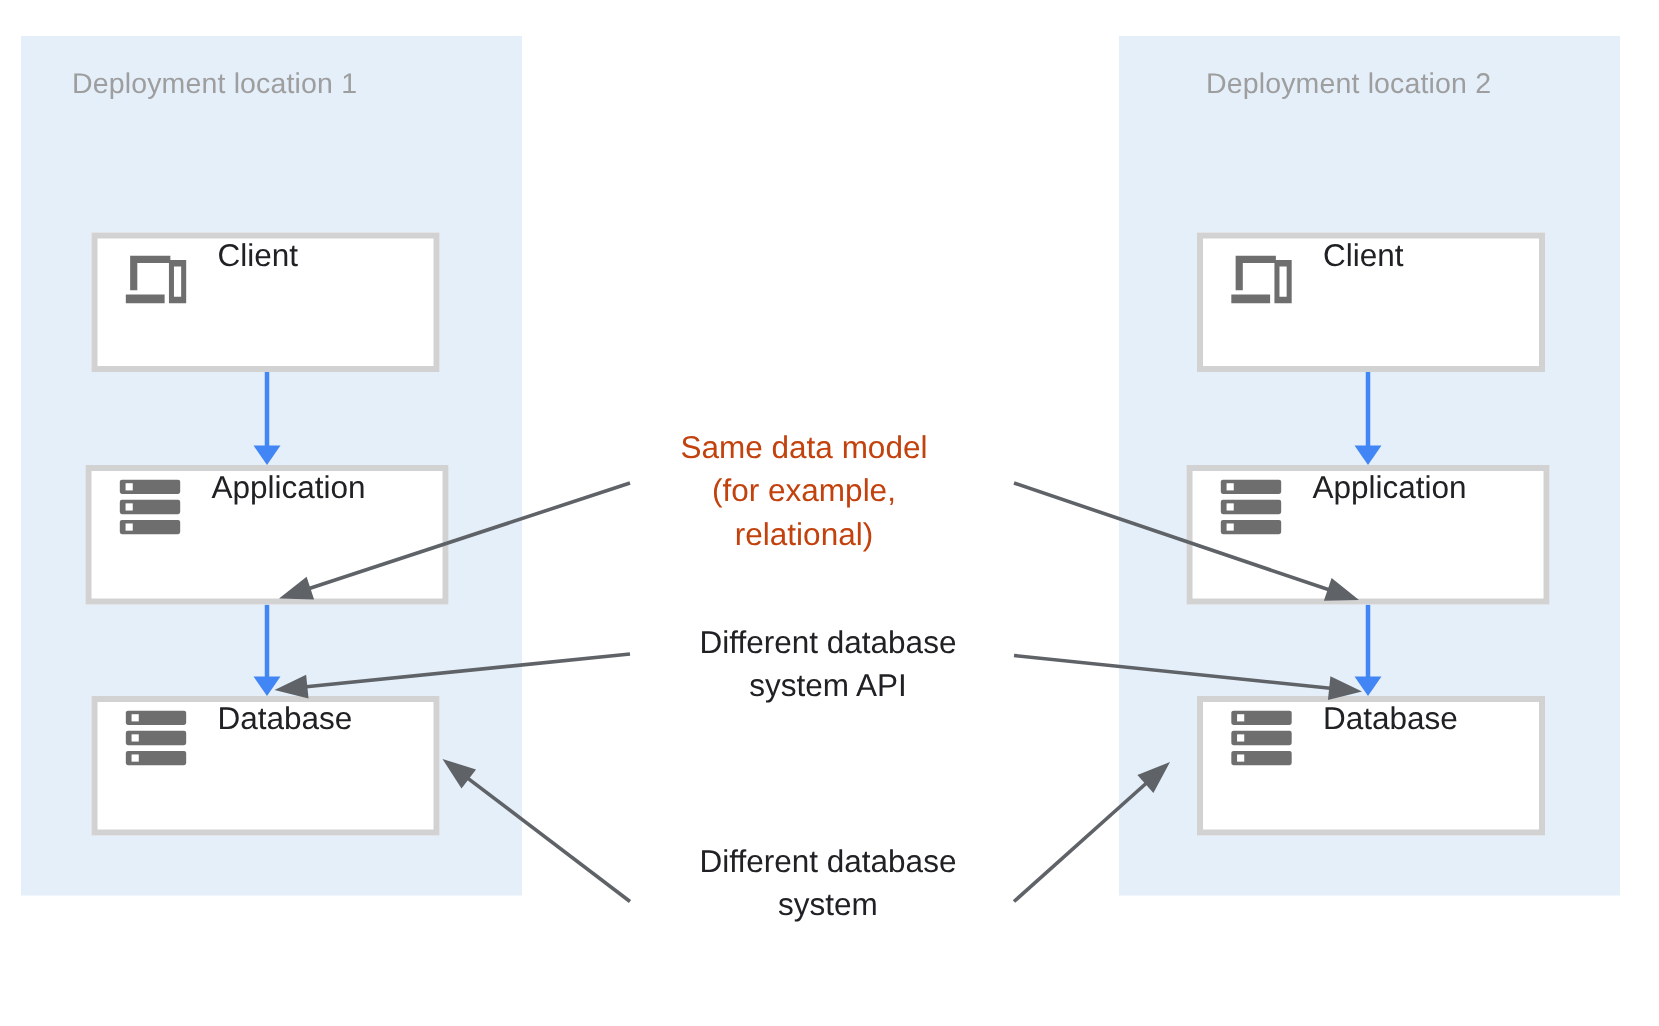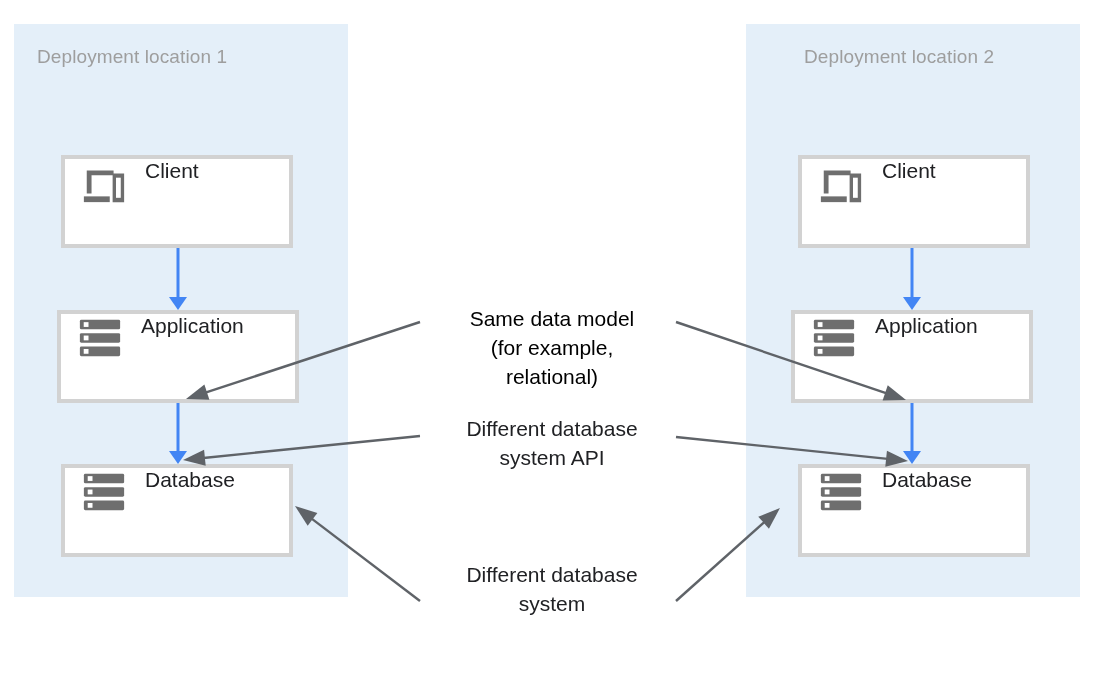--- a/index.html
+++ b/index.html
@@ -73,21 +73,21 @@
   svg.edge-layer.above {
     z-index: 5;
   }
 </style>
 </head>
 <body>
 
 <div id="diagram-root">
 
   <div class="zone" id="zone-1-rect" style="left: 14px; top: 24px; width: 334px; height: 573px; background: rgb(228, 239, 249);"></div>
-  <div class="zone-title" id="zone-1-title" style="left: 37px; top: 46px; color: rgb(158, 158, 158);">Deployment location 1</div>
+  <div class="zone-title" id="zone-1-title" style="left: 48px; top: 46px; color: rgb(158, 158, 158);">Deployment location 1</div>
 
   <div class="zone" id="zone-2-rect" style="left: 746px; top: 24px; width: 334px; height: 573px; background: rgb(228, 239, 249);"></div>
   <div class="zone-title" id="zone-2-title" style="left: 804px; top: 46px; color: rgb(158, 158, 158);">Deployment location 2</div>
 
   <svg class="edge-layer" id="flow-layer" viewBox="0 0 1106 684" xmlns="http://www.w3.org/2000/svg">
       <line x1="178" y1="248" x2="178" y2="299" stroke="#4285f4" stroke-width="3"></line>
       <polygon points="169,297 187,297 178,310" fill="#4285f4"></polygon>
       <line x1="178" y1="403" x2="178" y2="453" stroke="#4285f4" stroke-width="3"></line>
       <polygon points="169,451 187,451 178,464" fill="#4285f4"></polygon>
       <line x1="912" y1="248" x2="912" y2="299" stroke="#4285f4" stroke-width="3"></line>
@@ -184,21 +184,21 @@
       <line x1="420" y1="436" x2="200.90841091783142" y2="458.18649003363737" stroke="#5f6368" stroke-width="2.4"></line>
       <polygon points="183,460 204.0820533589661,449.82419407763166 205.69406221795515,465.7427815601485" fill="#5f6368"></polygon>
       <line x1="676" y1="437" x2="890.0955477111221" y2="459.1478152804609" stroke="#5f6368" stroke-width="2.4"></line>
       <polygon points="908,461 885.2935873271318,466.6937530267313 886.9399737445,450.77868432550645" fill="#5f6368"></polygon>
       <line x1="420" y1="601" x2="309.33091949421583" y2="516.891498815604" stroke="#5f6368" stroke-width="2.4"></line>
       <polygon points="295,506 317.3562344109767,512.9425343327534 307.67490213043976,525.681129438723" fill="#5f6368"></polygon>
       <line x1="676" y1="601" x2="766.5822826086229" y2="519.9985357442122" stroke="#5f6368" stroke-width="2.4"></line>
       <polygon points="780,508 768.9332501857446,528.6283069724269 758.2678850797781,516.7014470689807" fill="#5f6368"></polygon>
     </svg>
 
-  <div class="annotation" id="annotation-0" style="left: 440px; top: 284px; width: 224px; color: #000000; margin-top: 20px;">Same data model
+  <div class="annotation" id="annotation-0" style="left: 424px; top: 284px; width: 224px; color: #c2410c;">Same data model
 (for example,
 relational)</div>
   <div class="annotation" id="annotation-1" style="left: 440px; top: 414px; width: 224px; color: rgb(32, 33, 36);">Different database
 system API</div>
   <div class="annotation" id="annotation-2" style="left: 440px; top: 560px; width: 224px; color: rgb(32, 33, 36);">Different database
 system</div>
 
 </div>
 
 </body></html>

